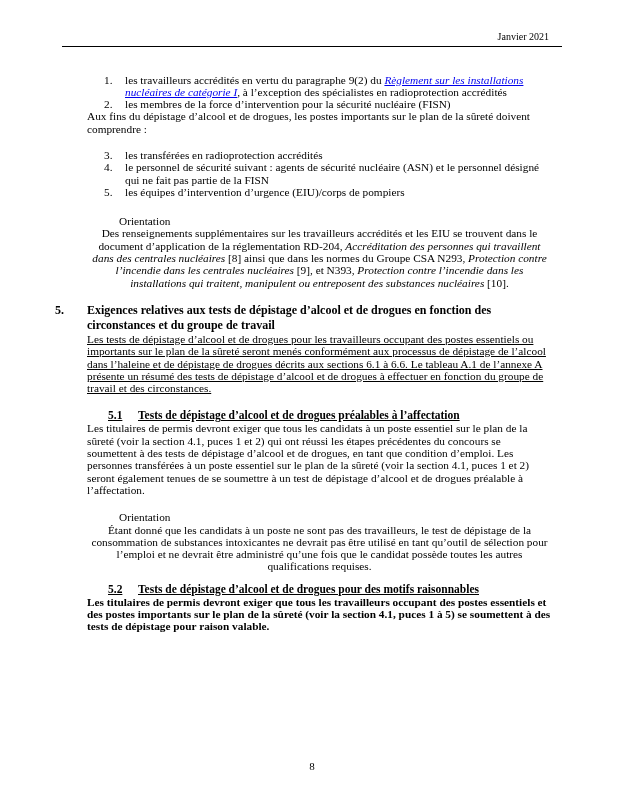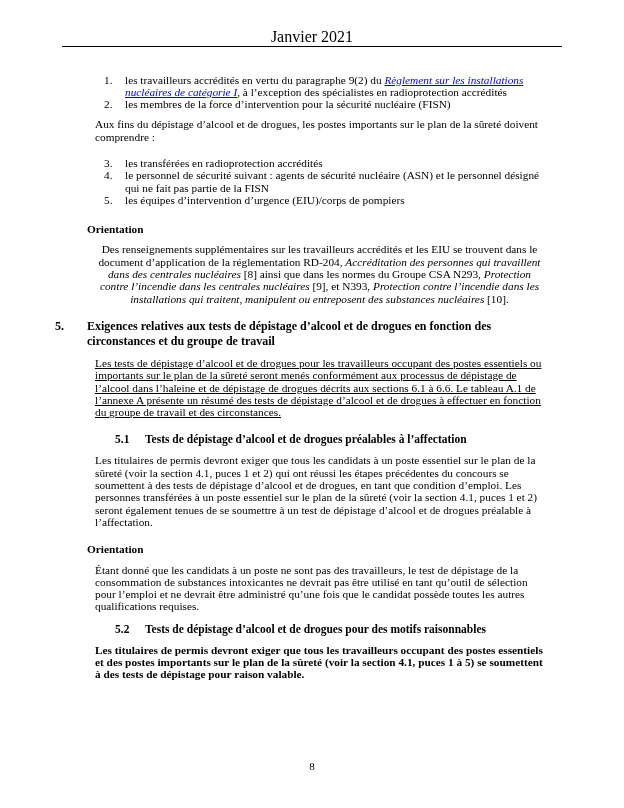--- a/index.html
+++ b/index.html
@@ -9,74 +9,75 @@
     height: 808px;
     background: #ffffff;
     font-family: "Liberation Serif", "DejaVu Serif", serif;
     color: #000000;
     box-sizing: border-box;
     overflow: hidden;
   }
   
   .header {
     display: flex;
-    justify-content: center;
+    justify-content: flex-end;
     align-items: flex-start;
     padding: 31px 75px 0 75px;
-    font-size: 16px;
+    font-size: 10px;
     line-height: 12.5px;
   }
   .header-title { text-align: right; }
   .header-rule {
     margin: 2px 62px 0 62px;
     border-top: 1px solid #000000;
     height: 0;
   }
   
   .content {
     margin: 0 72px 0 87px;
     font-size: 11.3px;
     line-height: 12.3px;
     text-align: left;
   }
-  p.para { margin: 8px; }
+  p.para { margin: 0; }
   
   .olist { margin-left: 17px; }
   .olist-item { display: flex; }
   .olist-item .num { width: 21px; flex: none; }
   .olist-item .txt { flex: 1; }
   .list1 { margin-top: 27px; }
   .p-auxfins { margin-top: 10px; }
   .list2 { margin-top: 14px; }
-  .h-orient { font-weight: bold; margin-top: 17px; }
+  .h-orient { font-weight: normal; margin-top: 17px; margin-left: 32px; }
   .p-orient1 { margin-top: 12px; text-align: center; }
   
   .sec-heading {
     display: flex;
     margin-left: -32px;
     margin-top: 14px;
     font-weight: bold;
     font-size: 12px;
     line-height: 15px;
   }
   .sec-heading .num { width: 32px; flex: none; }
   .p-sec5 { margin-top: 10px; text-decoration: underline; }
   
   .sub-heading {
     display: flex;
-    margin-left: 28px;
+    margin-left: 21px;
     margin-top: 15px;
     font-weight: bold;
     font-size: 11.5px;
     line-height: 13px;
+    text-decoration: underline;
   }
   .sub-heading .num { width: 30px; flex: none; }
   .p-sec51 { margin-top: 11px; }
   .h-orient2 { margin-top: 15px; }
-  .p-orient2 { margin-top: 12px; }
+  .p-orient2 { margin-top: 12px; text-align: center; }
   .sub52 { margin-top: 10px; }
   .p-sec52 { margin-top: 11px; font-weight: bold; }
   
   .run-normal { font-style: normal; }
   .run-italic { font-style: italic; }
   a.run-link {
     color: var(--link-color, #0000EE);
     font-style: italic;
     text-decoration: underline;
   }

